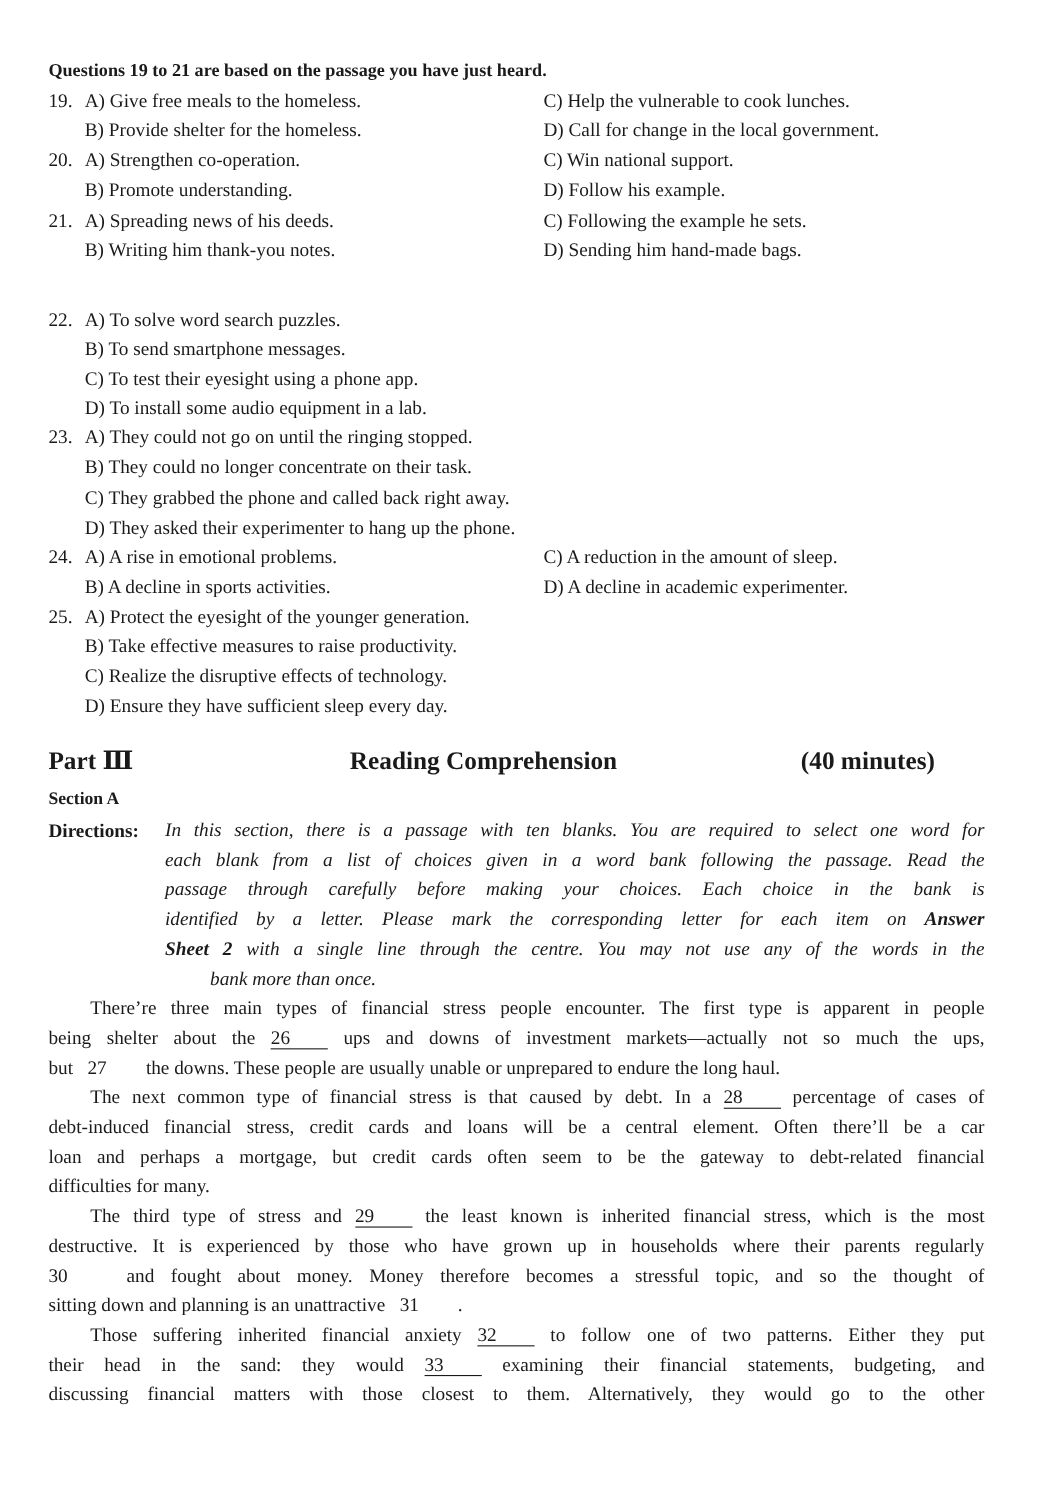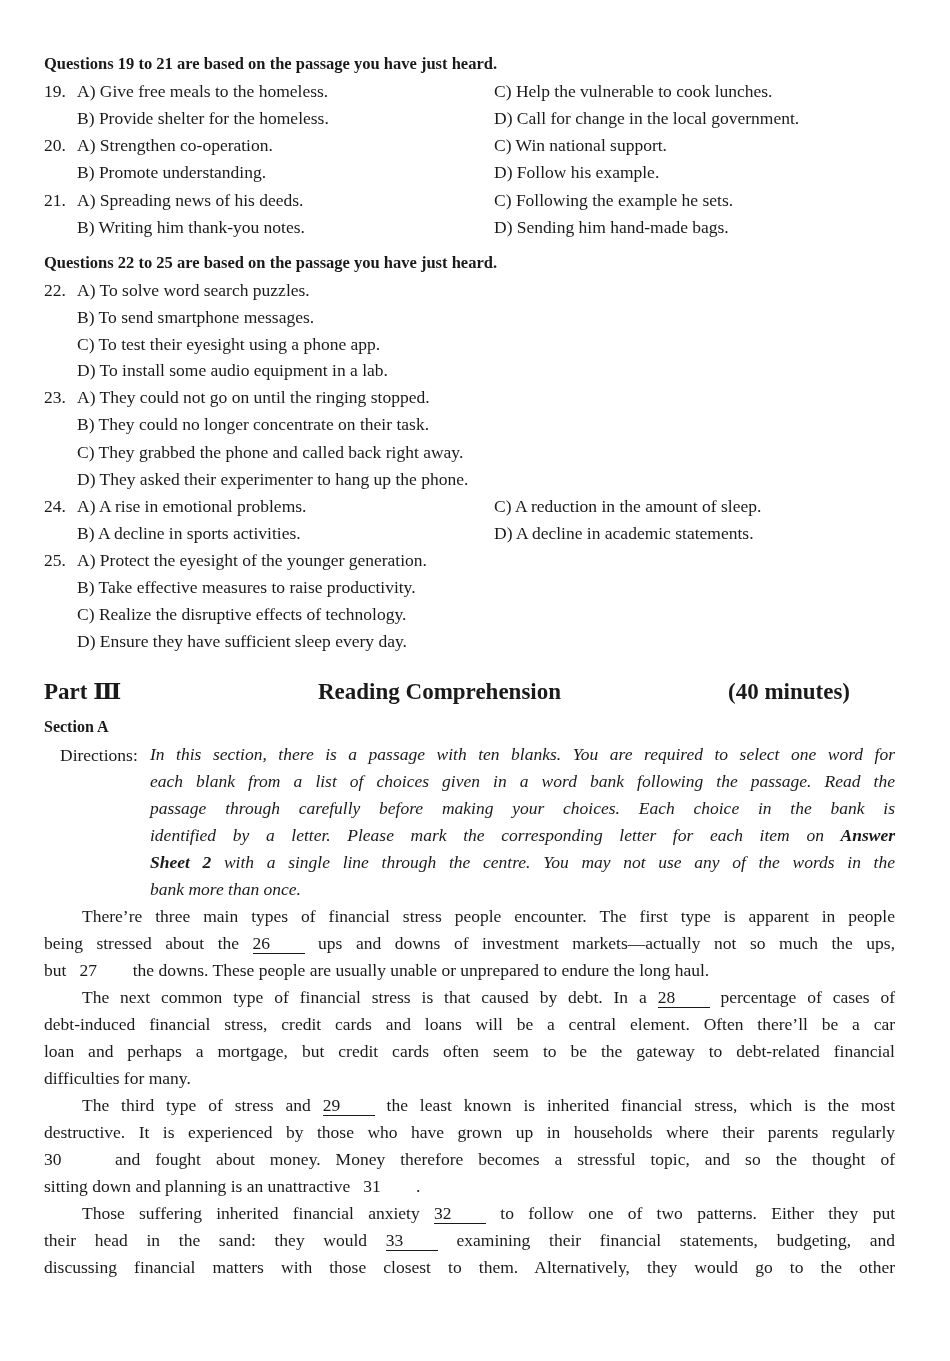--- a/index.html
+++ b/index.html
@@ -10,24 +10,24 @@
     font-size: 17.5px;
   }
   .page { position: absolute; left: 0; top: 0; width: 950px; height: 1361px; }
   .line { position: absolute; white-space: nowrap; line-height: 22px; }
   .qhead { font-weight: bold; font-size: 16.5px; left: 44px; }
   .qnum { position: absolute; left: 44px; }
   .opt-left { position: absolute; left: 77px; }
   .opt-right { position: absolute; left: 474px; margin-left: 20px; }
   .part-title { position: absolute; font-weight: bold; font-size: 23px; line-height: 28px; }
   .section-title { position: absolute; left: 44px; font-weight: bold; font-size: 16px; line-height: 24px; }
-  .directions-label { position: absolute; left: 44px; font-weight: normal; margin-left: 16px; }
+  .directions-label { position: absolute; left: 44px; font-weight: bold; }
   .directions-text { position: absolute; left: 150px; width: 745px; font-style: italic; line-height: 27px; text-align: justify; font-family: Liberation Serif, serif; }
   .dir-line { display: block; text-align: justify; text-align-last: justify; white-space: nowrap; }
-  .dir-line.last { text-align-last: left; }
+  .dir-line.last { text-align-last: left; margin-left: 41px; }
   .passage { position: absolute; left: 44px; width: 851px; line-height: 27px; }
   .pline { display: block; text-align: justify; text-align-last: justify; white-space: nowrap; }
   .pline.last { text-align-last: left; }
   .pline.indent { padding-left: 38px; }
   .blank { display: inline-block; text-align: center; border-bottom: 1.3px solid #1a1a1a; line-height: 20px; }
   .blank.nounder { border-bottom: none; }
 </style>
 </head>
 <body>
 
@@ -58,21 +58,20 @@
   <div class="line" style="top:189px; left:0; width:950px;">
     <span class="qnum">21.</span>
     <span class="opt-left"><span>A)</span> <span>Spreading news of his deeds.</span></span>
     <span class="opt-right"><span>C)</span> <span>Following the example he sets.</span></span>
   </div>
   <div class="line" style="top:216px; left:0; width:950px;">
     <span class="opt-left"><span>B)</span> <span>Writing him thank-you notes.</span></span>
     <span class="opt-right"><span>D)</span> <span>Sending him hand-made bags.</span></span>
   </div>
 
-  <div class="line qhead" style="top:252px;">Questions 22 to 25 are based on the passage you have just heard.</div>
 
   <div class="line" style="top:279px; left:0; width:950px;">
     <span class="qnum">22.</span>
     <span class="opt-left"><span>A)</span> <span>To solve word search puzzles.</span></span>
   </div>
   <div class="line" style="top:306px; left:0; width:950px;">
     <span class="opt-left"><span>B)</span> <span>To send smartphone messages.</span></span>
   </div>
   <div class="line" style="top:333px; left:0; width:950px;">
     <span class="opt-left"><span>C)</span> <span>To test their eyesight using a phone app.</span></span>
@@ -95,21 +94,21 @@
     <span class="opt-left"><span>D)</span> <span>They asked their experimenter to hang up the phone.</span></span>
   </div>
 
   <div class="line" style="top:495px; left:0; width:950px;">
     <span class="qnum">24.</span>
     <span class="opt-left"><span>A)</span> <span>A rise in emotional problems.</span></span>
     <span class="opt-right"><span>C)</span> <span>A reduction in the amount of sleep.</span></span>
   </div>
   <div class="line" style="top:522px; left:0; width:950px;">
     <span class="opt-left"><span>B)</span> <span>A decline in sports activities.</span></span>
-    <span class="opt-right"><span>D)</span> <span>A decline in academic statements.</span></span>
+    <span class="opt-right"><span>D)</span> <span>A decline in academic experimenter.</span></span>
   </div>
 
   <div class="line" style="top:549px; left:0; width:950px;">
     <span class="qnum">25.</span>
     <span class="opt-left"><span>A)</span> <span>Protect the eyesight of the younger generation.</span></span>
   </div>
   <div class="line" style="top:576px; left:0; width:950px;">
     <span class="opt-left"><span>B)</span> <span>Take effective measures to raise productivity.</span></span>
   </div>
   <div class="line" style="top:603px; left:0; width:950px;">
@@ -130,21 +129,21 @@
     <span class="dir-line">In this section, there is a passage with ten blanks. You are required to select one word for</span>
     <span class="dir-line">each blank from a list of choices given in a word bank following the passage. Read the</span>
     <span class="dir-line">passage through carefully before making your choices. Each choice in the bank is</span>
     <span class="dir-line"><span>identified by a letter. Please mark the corresponding letter for each item on </span><b>Answer</b></span>
     <span class="dir-line"><b>Sheet 2</b><span> with a single line through the centre. You may not use any of the words in the</span></span>
     <span class="dir-line last">bank more than once.</span>
   </div>
 
   <div class="passage" style="top:903px;">
     <span class="pline indent">There’re three main types of financial stress people encounter. The first type is apparent in people</span>
-    <span class="pline"><span>being stressed about the</span> <span class="blank" style="width:52px;">26</span> <span>ups and downs of investment markets—actually not so much the ups,</span></span>
+    <span class="pline"><span>being shelter about the</span> <span class="blank" style="width:52px;">26</span> <span>ups and downs of investment markets—actually not so much the ups,</span></span>
     <span class="pline last"><span>but</span>&nbsp;&nbsp; <span class="blank nounder" style="width:40px;">27</span>&nbsp;&nbsp; <span>the downs. These people are usually unable or unprepared to endure the long haul.</span></span>
 
     <span class="pline indent"><span>The next common type of financial stress is that caused by debt. In a</span> <span class="blank" style="width:52px;">28</span> <span>percentage of cases of</span></span>
     <span class="pline">debt-induced financial stress, credit cards and loans will be a central element. Often there’ll be a car</span>
     <span class="pline">loan and perhaps a mortgage, but credit cards often seem to be the gateway to debt-related financial</span>
     <span class="pline last">difficulties for many.</span>
 
     <span class="pline indent"><span>The third type of stress and</span> <span class="blank" style="width:52px;">29</span> <span>the least known is inherited financial stress, which is the most</span></span>
     <span class="pline">destructive. It is experienced by those who have grown up in households where their parents regularly</span>
     <span class="pline"><span class="blank nounder" style="width:56px;">30</span> <span>and fought about money. Money therefore becomes a stressful topic, and so the thought of</span></span>

